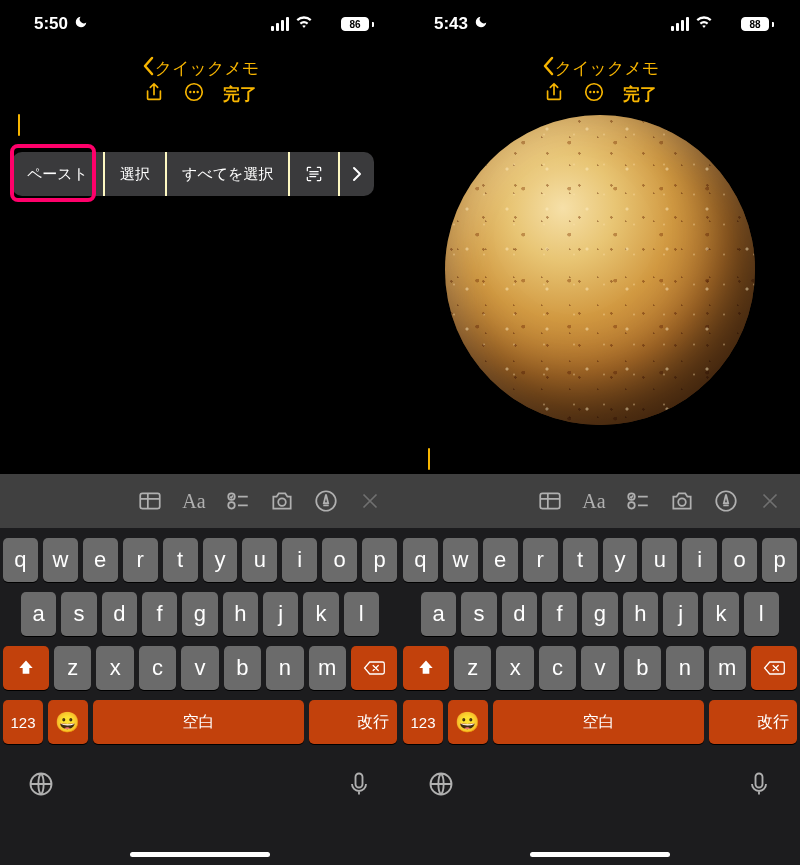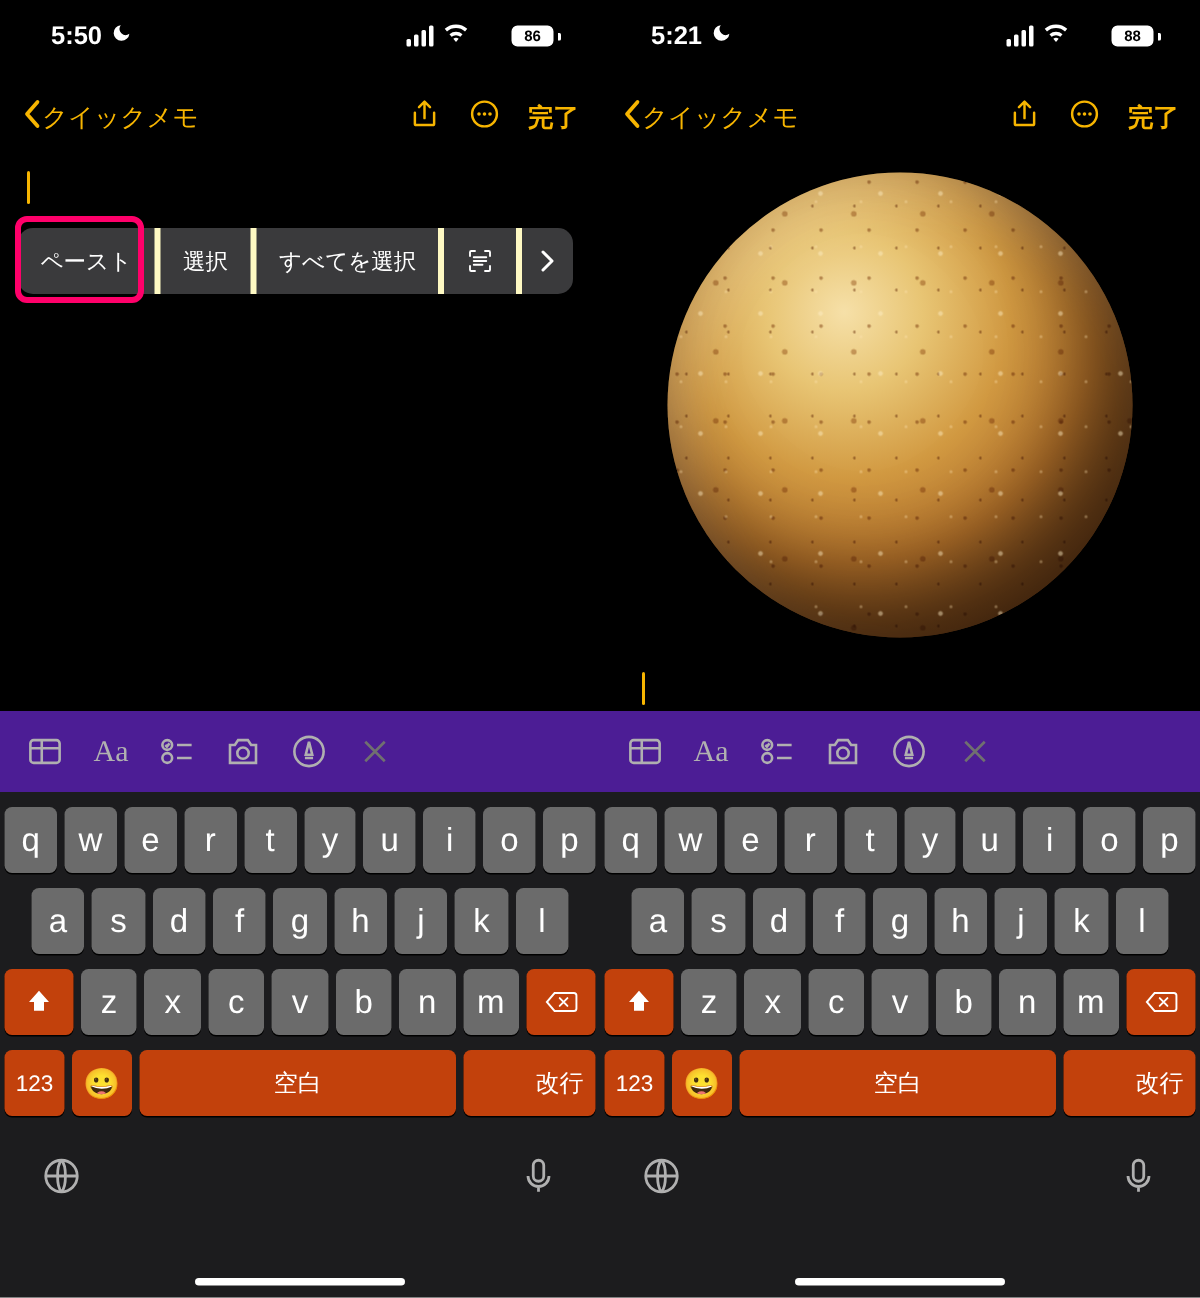--- a/index.html
+++ b/index.html
@@ -14,34 +14,34 @@
   .bars { display: flex; align-items: flex-end; gap: 2px; }
   .bars span { width: 3px; background: #fff; border-radius: 1px; }
   .bars span:nth-child(1){height:5px}.bars span:nth-child(2){height:8px}.bars span:nth-child(3){height:11px}.bars span:nth-child(4){height:14px}
   .wifi svg { width: 18px; height: 14px; }
   .battery { display:flex; align-items:center; gap:3px;margin-left:22px;}
   .batt-box { width: 28px; height: 14px; border: 1px solid #fff; border-radius: 4px; display:flex; align-items:center; justify-content:center; font-size:10px; font-weight:700; color:#000; background:#fff; position:relative;}
   .batt-tip { width:2px; height:5px; background:#fff; border-radius:0 1px 1px 0;}
   .moon svg { width:14px; height:14px; fill:#fff;}
 
   
-  .nav { position:absolute; top:56px; left:0; right:0; height:44px; display:flex; align-items:center; justify-content:space-between; padding:0 14px;}
+  .nav { position:absolute; top:56px; left:0; right:0; height:44px; display:flex; align-items:center; justify-content:space-between; padding:0 14px;flex-direction:column;}
   .nav-left { display:flex; align-items:center; color:#f7b500; font-size:17px;}
   .chev-back svg { width:14px; height:20px; }
   .nav-right { display:flex; align-items:center; gap:18px; color:#f7b500;}
   .nav-right svg { width:22px; height:22px; }
   .done { font-size:17px; font-weight:600; color:#f7b500;}
 
   
   .content { position:absolute; top:100px; left:0; right:0; bottom:400px; }
   .cursor { position:absolute; width:2px; height:22px; background:#f7b500; border-radius:1px; }
 
   
   .editmenu { position:absolute; left:12px; top:152px; height:44px; border-radius:10px; background:#3a3a3c; display:flex; align-items:center; overflow:hidden; }
-  .editmenu .item { padding:0 15px; height:100%; display:flex; align-items:center; color:#fff; font-size:15px; border-right:4px solid #fef9c3; }
+  .editmenu .item { padding:0 15px; height:100%; display:flex; align-items:center; color:#fff; font-size:15px; border-right:2px solid #fef9c3; }
   .editmenu .item.scan { padding:0 14px;}
   .editmenu .item:last-child { border-right:none; }
   .editmenu .arrow { padding:0 12px; color:#fff; }
   .highlight { position:absolute; border:4px solid #ff006a; border-radius:8px; pointer-events:none; }
 
   
   .noteimg { position:absolute; left:32px; top:100px; width:336px; height:340px; display:flex; align-items:center; justify-content:center; }
   .ball {
     width:310px; height:310px; border-radius:50%;
     background:
@@ -60,21 +60,21 @@
   }
   .ball::after{
     content:""; position:absolute; inset:0; border-radius:50%;
     background:
       radial-gradient(circle at 55% 35%, rgba(255,240,200,.65) 0 3%, transparent 6%) 0 0/40px 40px,
       radial-gradient(circle at 30% 65%, rgba(255,230,180,.5) 0 2%, transparent 5%) 0 0/30px 30px;
     opacity:.7;
   }
 
   
-  .toolbar { position:absolute; left:0; right:0; top:474px; height:54px; background:#4c1d95; display:flex; align-items:center; justify-content:flex-start; padding:0 8px;}
+  .toolbar { position:absolute; left:0; right:0; top:474px; height:54px; background:#404040; display:flex; align-items:center; justify-content:flex-end; padding:0 8px;}
   .toolbar .tb { width:44px; height:44px; display:flex; align-items:center; justify-content:center; color:#b0b0b0;}
   .toolbar svg{ width:26px; height:26px; stroke:#b0b0b0; fill:none; stroke-width:1.6;}
   .toolbar .aa { font-size:20px; font-weight:400; color:#b0b0b0; font-family:Georgia,serif;}
   .toolbar .close svg { stroke:#707070;}
 
   
   .kbd { position:absolute; left:0; right:0; top:528px; bottom:0; background:#1c1c1e; padding:10px 3px 0 3px;}
   .krow { display:flex; gap:5px; justify-content:center; margin-bottom:10px;}
   .key { flex:1; height:44px; background:#6b6b6b; border-radius:5px; display:flex; align-items:center; justify-content:center; color:#fff; font-size:22px; box-shadow:0 1px 0 #000;}
   .krow2 { padding:0 18px;}
@@ -258,21 +258,21 @@
               <path d="M6 12a6 6 0 0012 0M12 18v3"></path>
             </svg></span>
       </div>
     </div>
     <div class="homebar"></div>
   </div>
 
   <div class="phone">
     <div class="status">
       <div class="status-left">
-        <span>5:21</span>
+        <span>5:43</span>
         <span class="moon"><svg viewBox="0 0 24 24">
               <path d="M21 12.8A9 9 0 1111.2 3a7 7 0 009.8 9.8z"></path>
             </svg></span>
       </div>
       <div class="status-right">
         <span class="bars">
             <span></span>
             <span></span>
             <span></span>
             <span></span>

